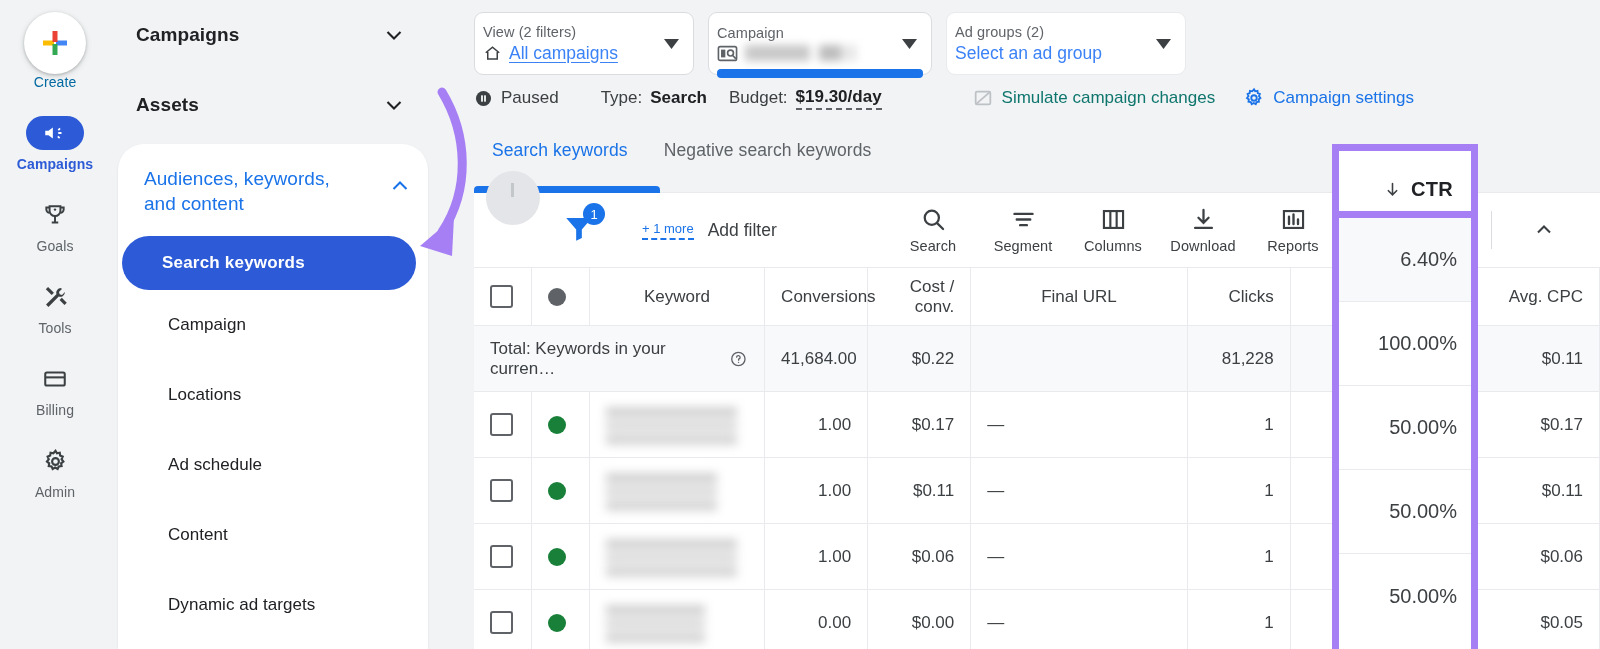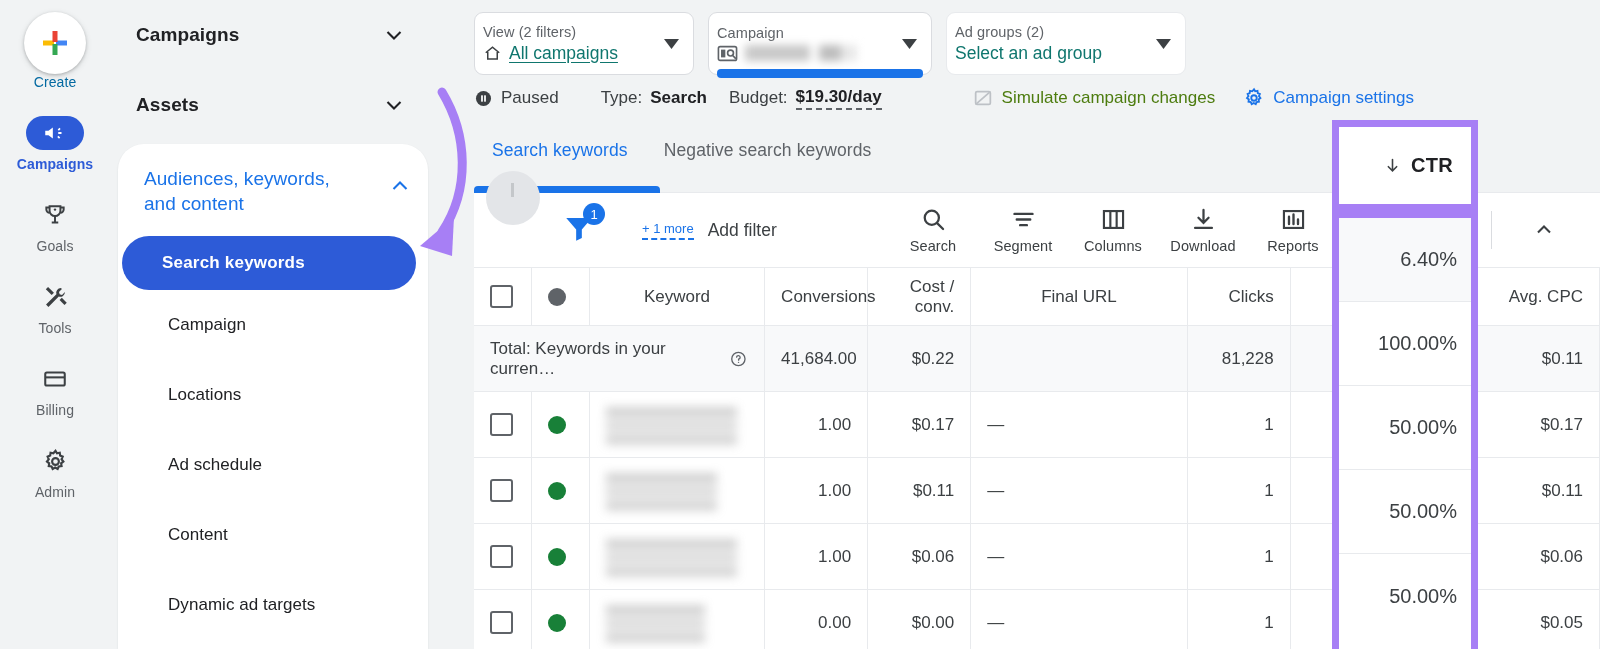--- a/index.html
+++ b/index.html
@@ -82,21 +82,21 @@
 
   .selectors { display:flex; align-items:flex-start; padding: 12px 0 0 44px; gap: 14px; position:relative; }
   .sel-box {
     background:#fff; border:1px solid #dadce0; border-radius: 9px;
     height: 63px; position: relative; display:flex; align-items:center;
     padding: 0 42px 0 8px; cursor:pointer;
   }
   .sel-box.nob { border-color:#e8eaed; }
   .sel-inner { display:flex; flex-direction:column; gap:3px; }
   .sel-lbl { font-size:14.5px; color:#5f6368; letter-spacing:.1px; }
-  .sel-val { font-size:17.5px; color:#0f766e; display:flex; align-items:center; gap:7px; }
+  .sel-val { font-size:17.5px; color:#3b82f6; display:flex; align-items:center; gap:7px; }
   .sel-val .ul { text-decoration: underline; text-underline-offset: 3px; }
   .caret { position:absolute; right:14px; top:50%; transform:translateY(-50%); }
   .blur-bar { filter: blur(4px); display:inline-block; }
   .sel-underline {
     position:absolute; left:8px; right:8px; bottom:-4px; height:9px;
     background:#1a73e8; border-radius:4px;
   }
 
   .status-row {
     display:flex; align-items:center; gap:0; padding-left: 44px; height: 46px;
@@ -165,21 +165,21 @@
         rgba(0,0,0,0) 14px 17px, rgba(120,120,120,.26) 17px 28px,
         rgba(0,0,0,0) 28px 31px, rgba(120,120,120,.30) 31px 42px,
         rgba(0,0,0,0) 42px 44px); }
   .kwblur.s2 { width: 78%; }
   .kwblur.s3 { width: 92%; }
   .kwblur.s4 { width: 70%; }
   .helpico { display:inline-block; vertical-align:middle; margin-left:9px; }
   .tot-txt { display:flex; align-items:center; }
 
   
-  #ctr-overlay { position:absolute; left: 1332px; top: 120px; width: 146px; z-index: 20; }
+  #ctr-overlay { position:absolute; left: 1332px; top: 144px; width: 146px; z-index: 20; }
   .ctr-hl-box { border: 7px solid #a77ff5; background: #ffffff; }
   .ctr-head { height: 77px; display:flex; align-items:center; justify-content:flex-end;
               padding-right: 18px; gap: 9px; font-size: 20px; font-weight:700; color:#202124; letter-spacing:.3px; }
   #ctr-col { position:absolute; left:1332px; top: 211px; width:146px; height: 438px;
              border:7px solid #a77ff5; border-bottom:none; background:#ffffff; z-index:20; }
   .ctr-cell { height: 84px; display:flex; align-items:center; justify-content:flex-end;
               padding-right: 14px; font-size:20px; color:#3c4043; border-bottom:1px solid #e8eaed; }
   .ctr-cell.first { background:#f8f9fa; }
   .ctr-cell.last { border-bottom:none; }
 
@@ -359,21 +359,21 @@
         <span>Paused</span>
       </span>
       <span class="seg" style="margin-left:42px">
         <span>Type:</span>
         <span style="font-weight:700;color:#202124">Search</span>
       </span>
       <span class="seg" style="margin-left:22px">
         <span>Budget:</span>
         <span class="budget-dash" style="font-weight:700;color:#202124">$19.30/day</span>
       </span>
-      <span class="seg" style="margin-left:90px;color:#4d7c0f">
+      <span class="seg" style="margin-left:90px;color:#0f766e">
         <svg width="22" height="22" viewBox="0 0 24 24" fill="none" stroke="#bdc1c6" stroke-width="1.9">
           <rect x="4" y="5" width="16" height="14" rx="1.5"></rect>
             <path d="M4 19L20 5"></path>
         </svg>
         <span>Simulate campaign changes</span>
       </span>
       <span class="seg" style="margin-left:28px;color:#1a73e8">
         <svg width="22" height="22" viewBox="0 0 24 24" fill="none" stroke="#1a73e8" stroke-width="2">
           <circle cx="12" cy="12" r="3"></circle>
           <path d="M12 2.5l1.3 2.2 2.5-.5.3 2.5 2.3 1-1 2.3 1.6 2-2 1.6.4 2.5-2.5.3-1 2.3-2.2-1.3-2.2 1.3-1-2.3-2.5-.3.4-2.5-2-1.6 1.6-2-1-2.3 2.3-1 .3-2.5 2.5.5z"></path>

